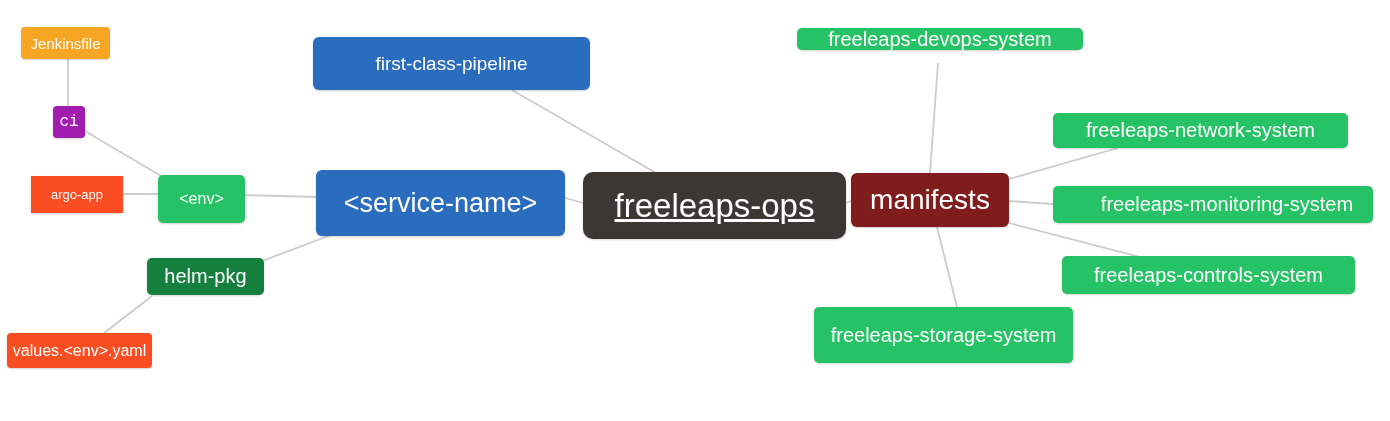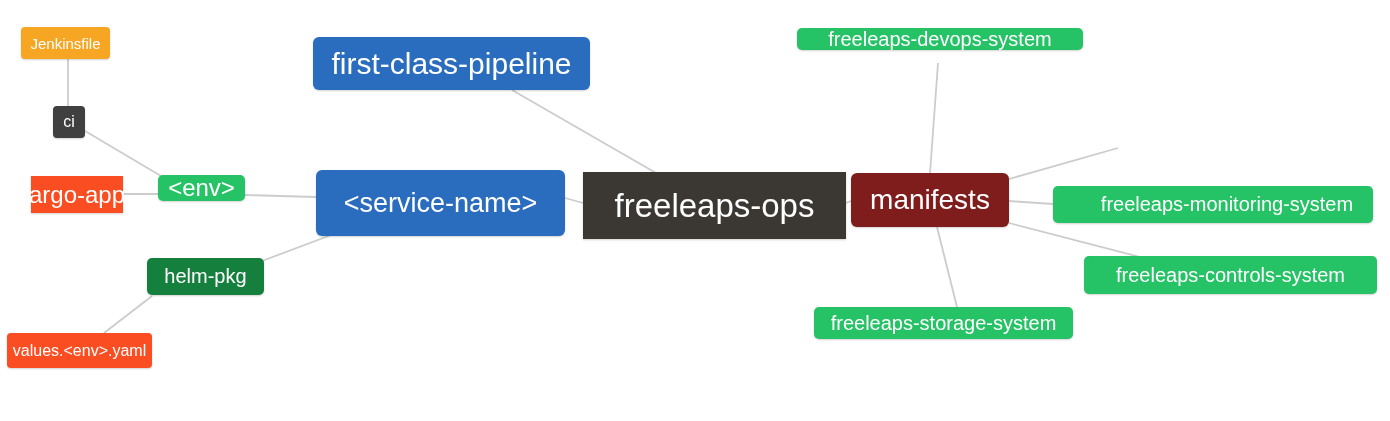--- a/index.html
+++ b/index.html
@@ -16,35 +16,35 @@
   .node {
     position:absolute; box-sizing:border-box;
     display:flex; align-items:center; justify-content:center;
     color:#fff; border-radius:5px; white-space:nowrap;
     box-shadow:0 1px 2px rgba(0,0,0,.18);
     cursor:default;
   }
   
   .n-jenkinsfile   { left:21px;  top:27px;  width:89px;  height:32px; font-size:15px; border-radius:4px; }
   .n-ci            { left:53px;  top:106px; width:32px;  height:32px; font-size:16px; border-radius:4px; }
-  .n-argo-app      { left:31px;  top:176px; width:92px;  height:37px; font-size:24px; border-radius:0; }
-  .n-env           { left:158px; top:175px; width:87px;  height:26px; font-size:24px; }
+  .n-argo-app      { left:31px;  top:176px; width:92px;  height:37px; font-size:13px; border-radius:0; }
+  .n-env           { left:158px; top:175px; width:87px;  height:48px; font-size:16px; }
   .n-helm-pkg      { left:147px; top:258px; width:117px; height:37px; font-size:20px; }
   .n-values        { left:7px;   top:333px; width:145px; height:35px; font-size:16px; border-radius:4px; }
-  .n-pipeline      { left:313px; top:37px;  width:277px; height:53px; font-size:30px; border-radius:6px; }
+  .n-pipeline      { left:313px; top:37px;  width:277px; height:53px; font-size:19px; border-radius:6px; }
   .n-service       { left:316px; top:170px; width:249px; height:66px; font-size:27px; border-radius:6px; }
   
-  .n-ops           { left:583px; top:172px; width:263px; height:67px; font-size:33px; border-radius:0; }
+  .n-ops           { left:583px; top:172px; width:263px; height:67px; font-size:33px; border-radius:10px;text-decoration:underline; }
   
   .n-manifests     { left:851px; top:173px; width:158px; height:54px; font-size:28px; border-radius:6px; }
   .n-devops        { left:797px;  top:28px;  width:286px; height:22px; font-size:20px; }
   .n-network       { left:1053px; top:113px; width:295px; height:35px; font-size:20px; }
   .n-monitoring    { left:1053px; top:186px; width:320px; height:37px; font-size:20px; }
   .n-controls      { left:1062px; top:256px; width:293px; height:38px; font-size:20px; }
-  .n-storage       { left:814px;  top:307px; width:259px; height:32px; font-size:20px; }
+  .n-storage       { left:814px;  top:307px; width:259px; height:56px; font-size:20px; }
 </style>
 </head>
 <body style="background: rgb(255, 255, 255);">
 
 <div id="canvas">
 
   <svg class="edges" viewBox="0 0 1390 421" xmlns="http://www.w3.org/2000/svg">
     <line x1="68" y1="59" x2="68" y2="106"></line>
     <line x1="85" y1="131" x2="161" y2="176"></line>
     <line x1="123" y1="194" x2="158" y2="194"></line>
@@ -60,22 +60,23 @@
     <line x1="1009" y1="223" x2="1140" y2="257"></line>
     <line x1="937" y1="227" x2="957" y2="307"></line>
   </svg>
 
   <div class="node n-ops" style="background: rgb(59, 55, 51); color: rgb(255, 255, 255);">freeleaps-ops</div>
   <div class="node n-pipeline" style="background: rgb(42, 108, 190); color: rgb(255, 255, 255);">first-class-pipeline</div>
   <div class="node n-service" style="background: rgb(42, 108, 190); color: rgb(255, 255, 255);">&lt;service-name&gt;</div>
   <div class="node n-manifests" style="background: #7f1d1d; color: rgb(255, 255, 255);">manifests</div>
   <div class="node n-env" style="background: rgb(38, 195, 102); color: rgb(255, 255, 255);">&lt;env&gt;</div>
   <div class="node n-helm-pkg" style="background: #15803d; color: rgb(255, 255, 255);">helm-pkg</div>
-  <div class="node n-ci" style="background: #404040; color: rgb(255, 255, 255);">ci</div>
+  <div class="node n-ci" style="background: #a21caf; color: rgb(255, 255, 255); font-family: Liberation Mono, monospace;">ci</div>
   <div class="node n-argo-app" style="background: rgb(250, 77, 34); color: rgb(255, 255, 255);">argo-app</div>
   <div class="node n-jenkinsfile" style="background: rgb(246, 166, 35); color: rgb(255, 255, 255);">Jenkinsfile</div>
   <div class="node n-values" style="background: rgb(250, 77, 34); color: rgb(255, 255, 255);">values.&lt;env&gt;.yaml</div>
   <div class="node n-devops" style="background: rgb(38, 195, 102); color: rgb(255, 255, 255);">freeleaps-devops-system</div>
+  <div class="node n-network" style="background: rgb(38, 195, 102); color: rgb(255, 255, 255);">freeleaps-network-system</div>
   <div class="node n-monitoring" style="background: rgb(38, 195, 102); color: rgb(255, 255, 255); padding-left: 28px;">freeleaps-monitoring-system</div>
-  <div class="node n-controls" style="background: rgb(38, 195, 102); color: rgb(255, 255, 255); margin-left: 22px;">freeleaps-controls-system</div>
+  <div class="node n-controls" style="background: rgb(38, 195, 102); color: rgb(255, 255, 255);">freeleaps-controls-system</div>
   <div class="node n-storage" style="background: rgb(38, 195, 102); color: rgb(255, 255, 255);">freeleaps-storage-system</div>
 
 </div>
 
 </body></html>

